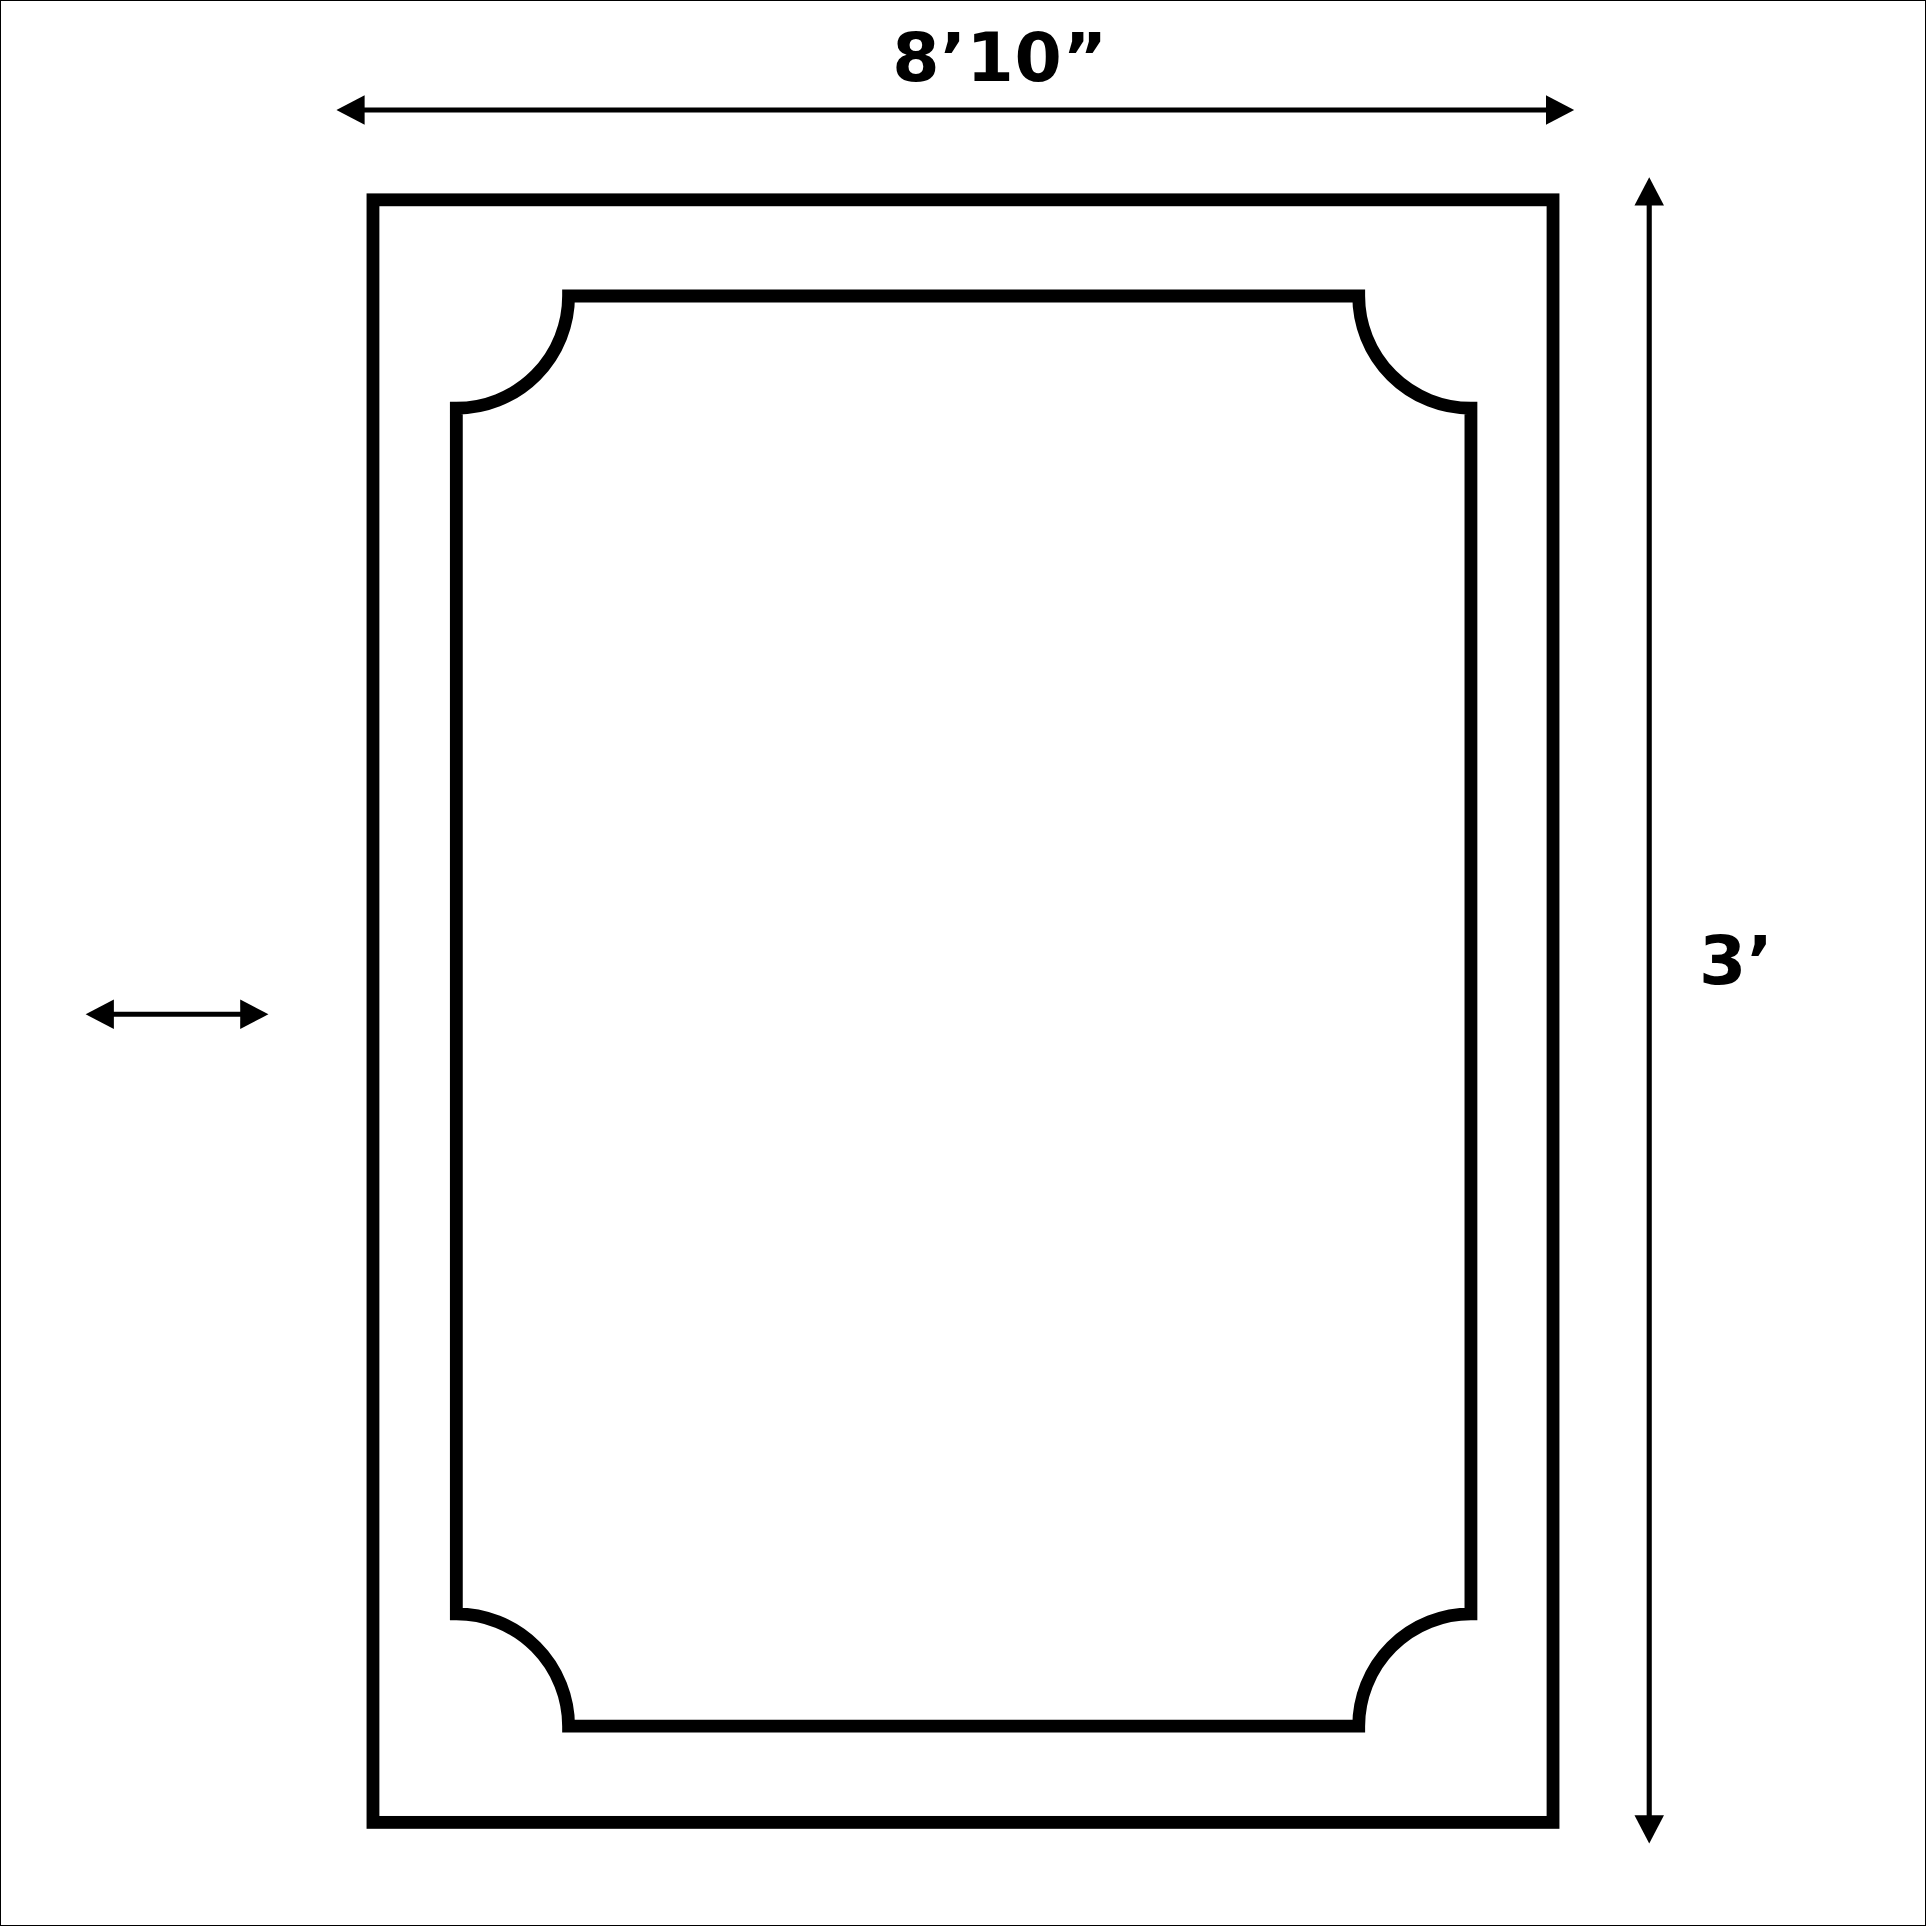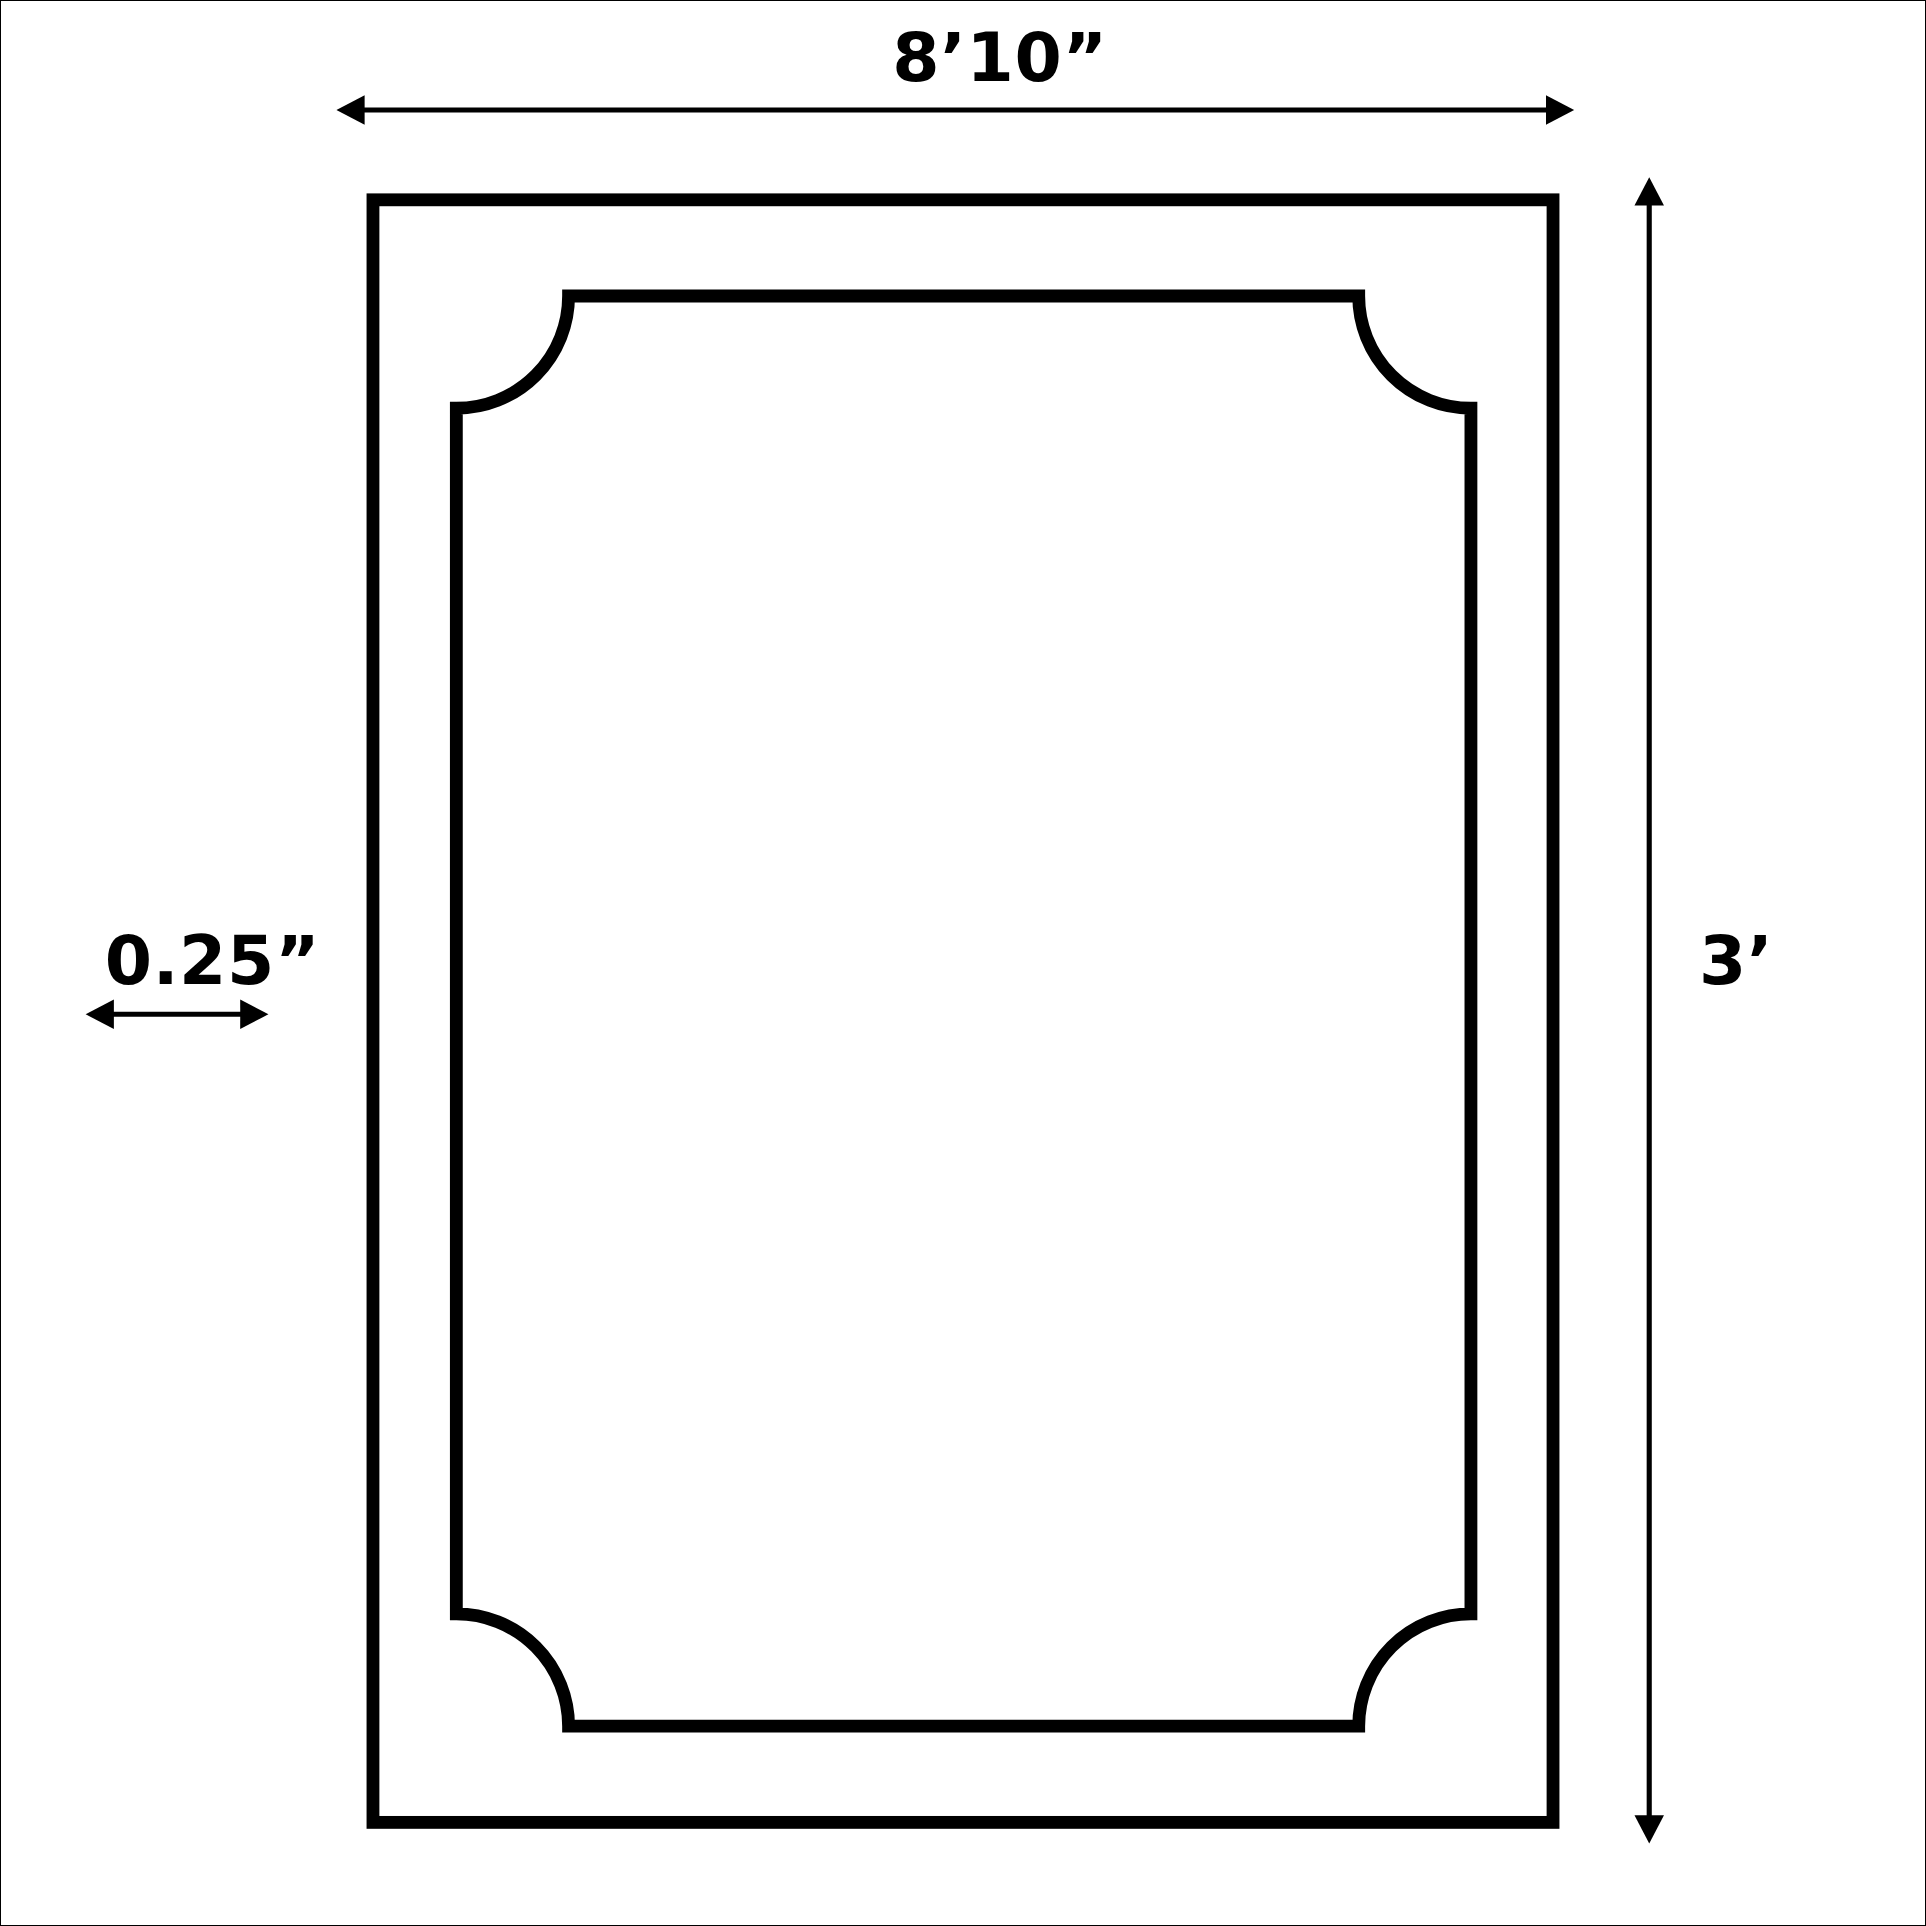--- a/index.html
+++ b/index.html
@@ -87,16 +87,15 @@
       <line x1="172" y1="1580" x2="377" y2="1580" stroke="#000000" stroke-width="8"></line>
       <polygon points="132,1580 176,1557 176,1603" fill="#000000"></polygon>
       <polygon points="417,1580 373,1557 373,1603" fill="#000000"></polygon>
     </g>
   </svg>
 
   <div id="width-label" class="dim-label">8’10”</div>
 
   <div id="height-label" class="dim-label">3’</div>
 
-  <div id="thickness-label" class="dim-label">0.25”</div>
 
 </div>
 
 
 </body></html>

